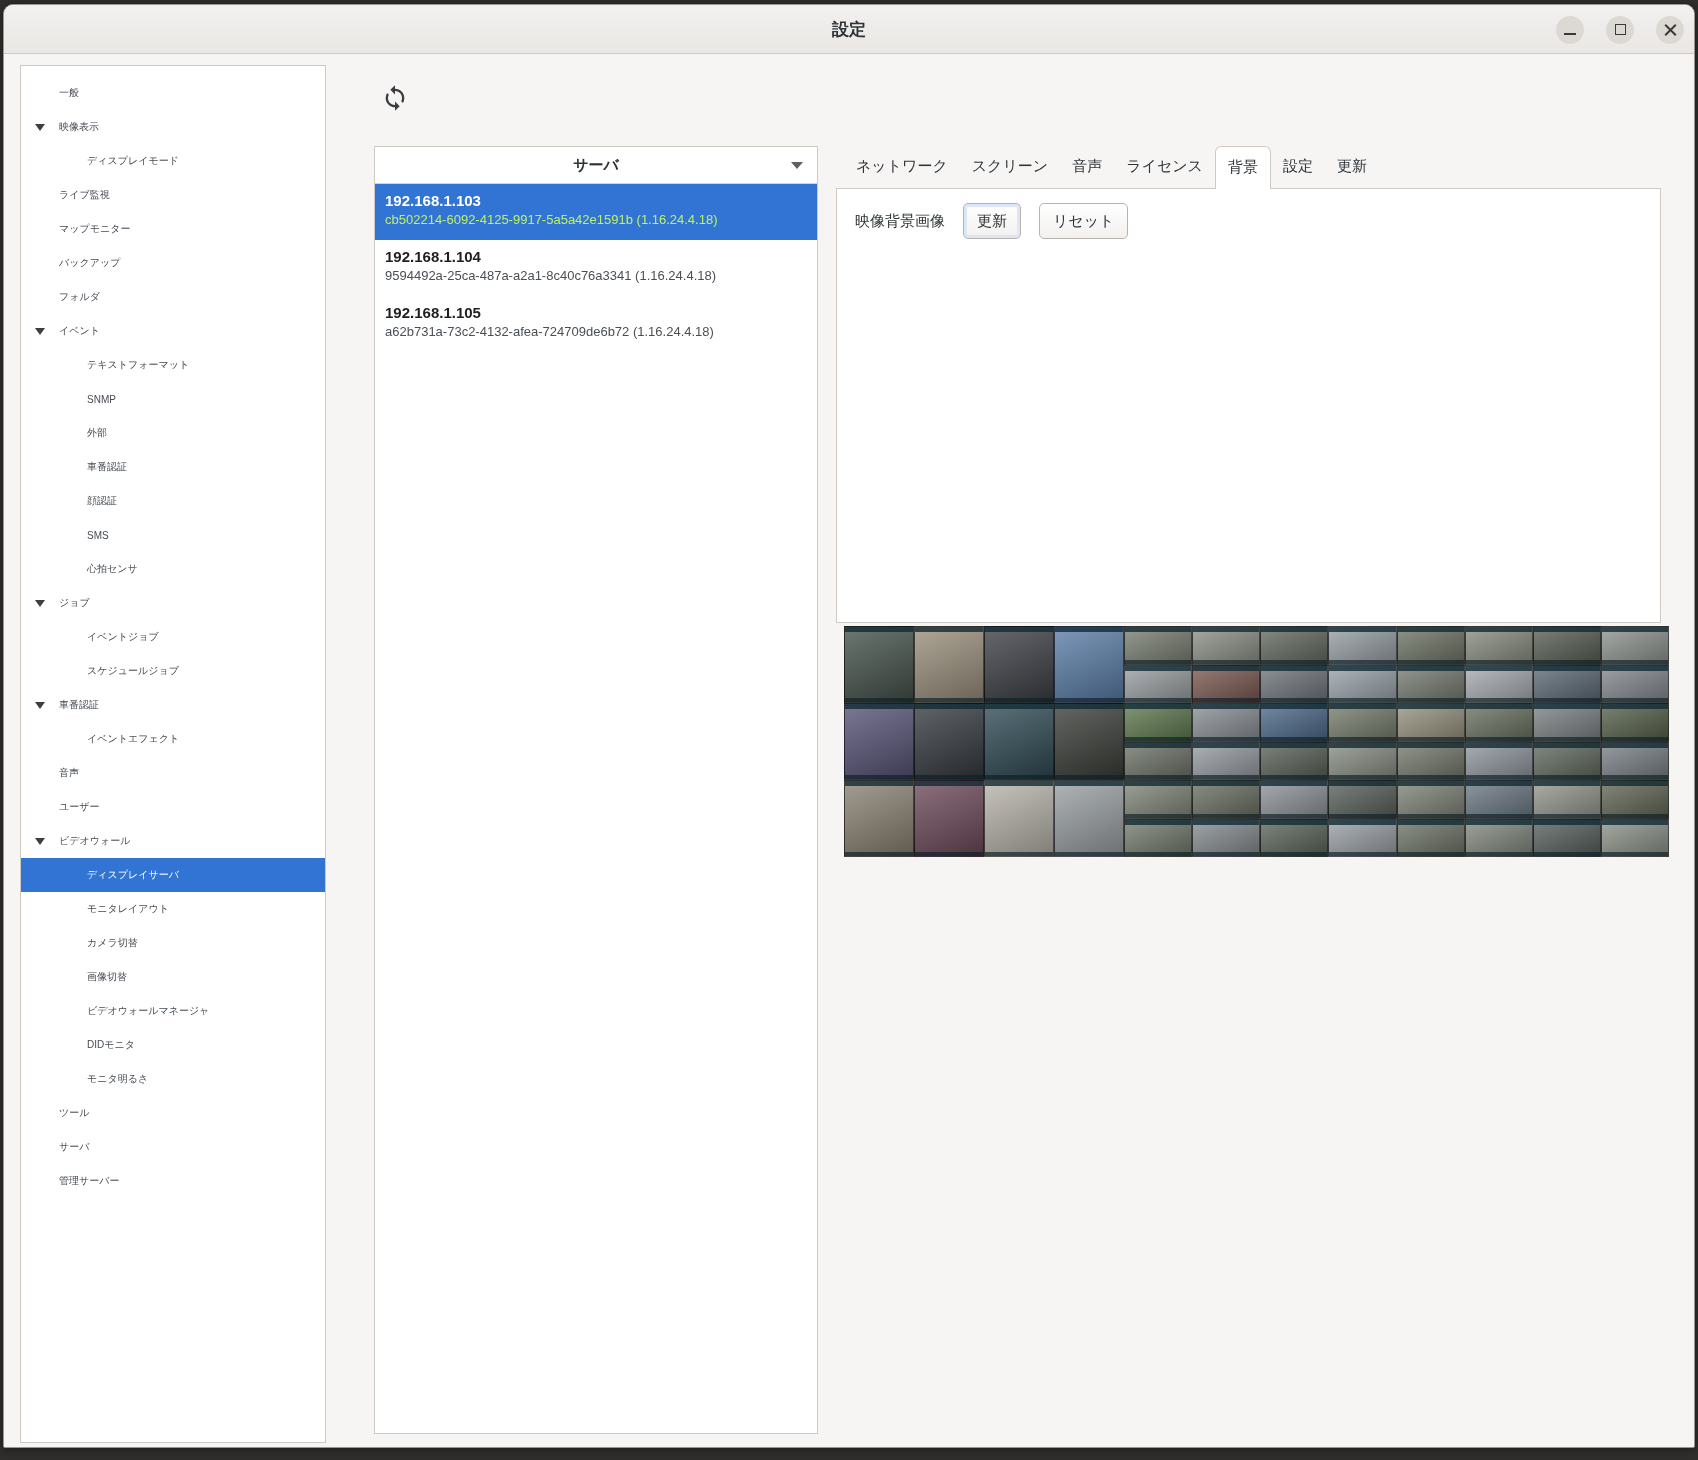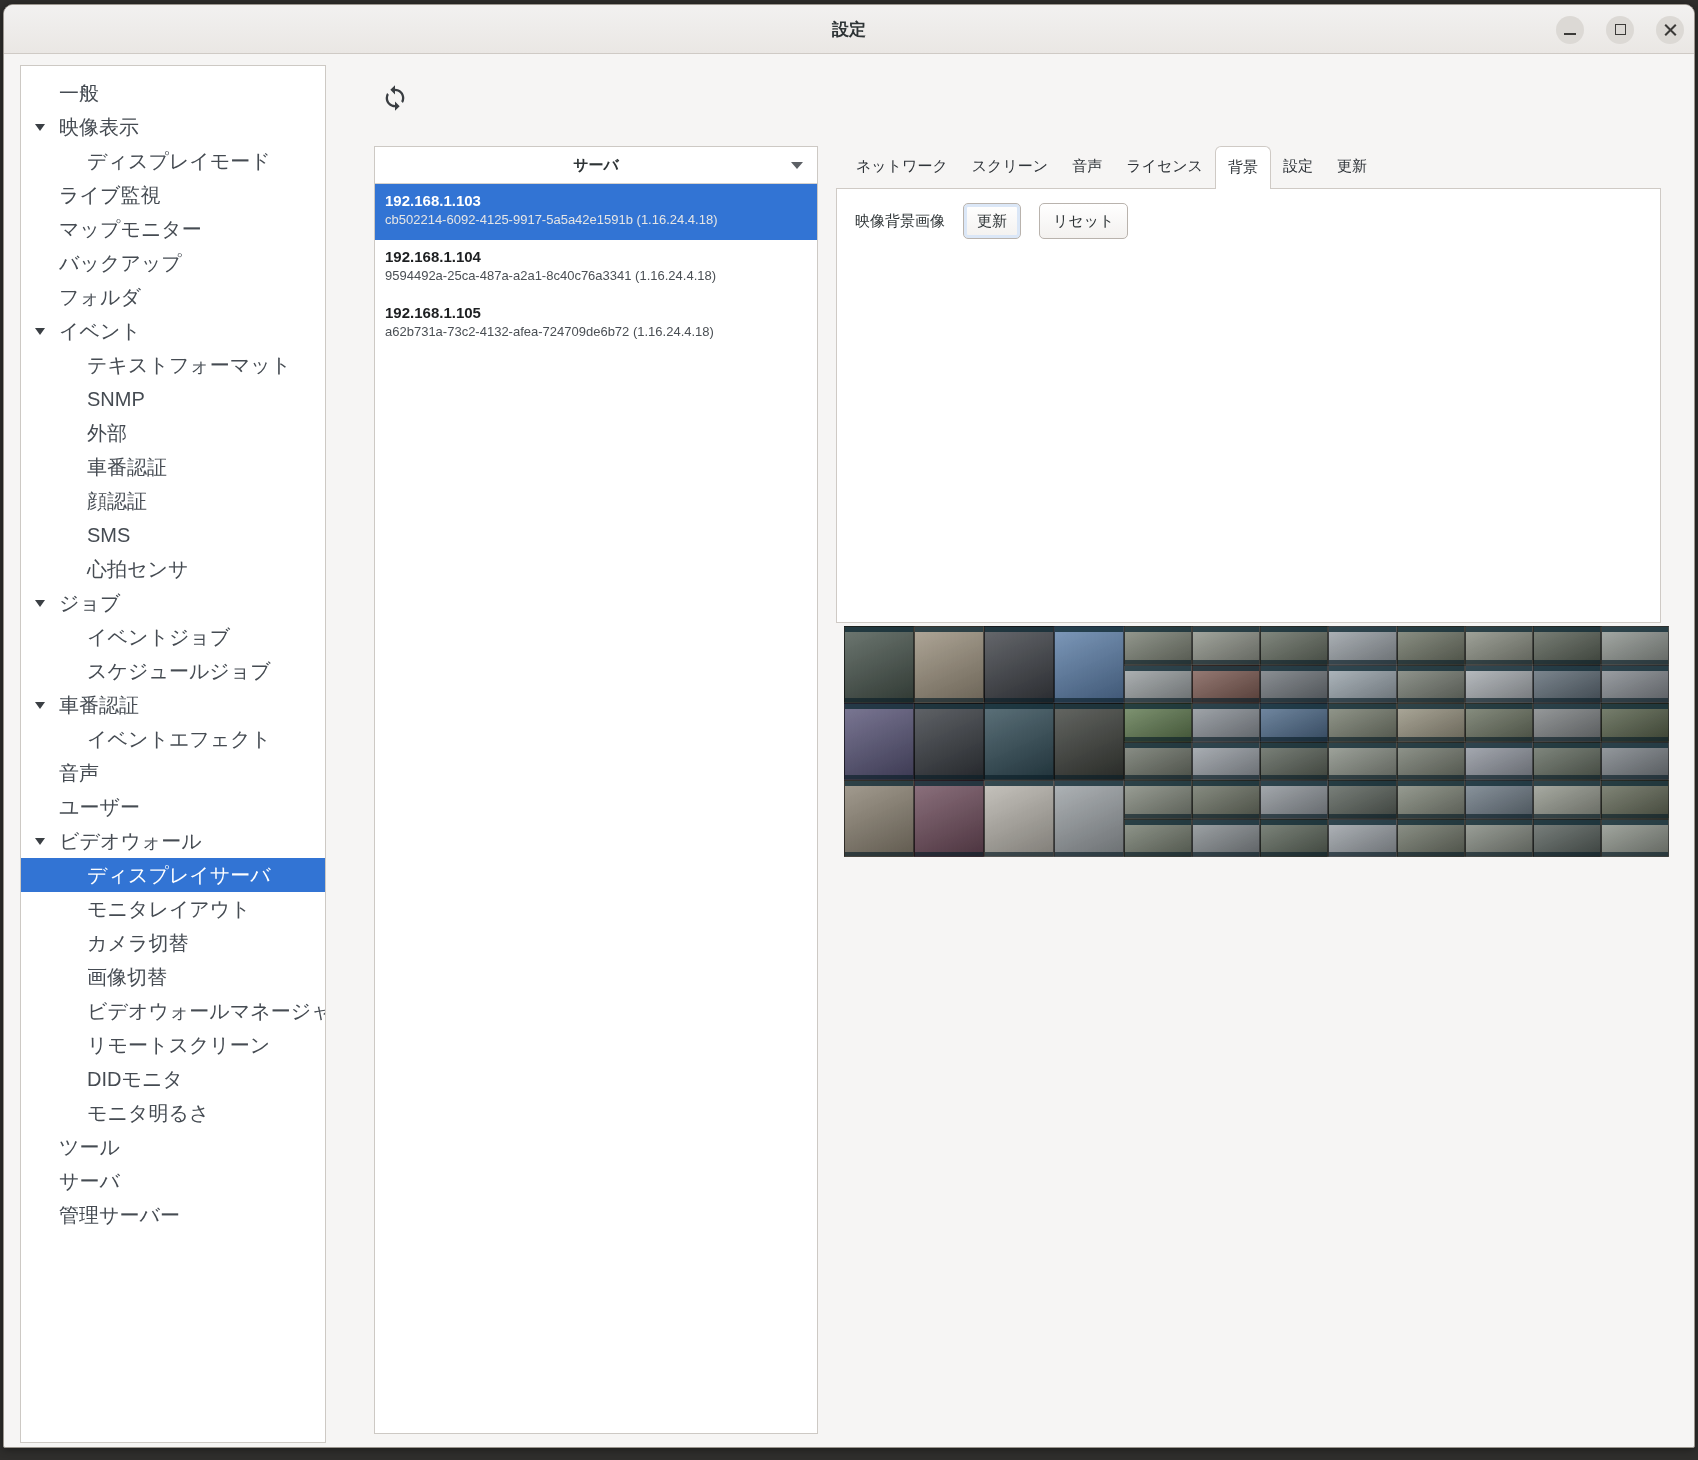--- a/index.html
+++ b/index.html
@@ -38,21 +38,21 @@
   .glyph-close:before { transform:rotate(45deg); }
   .glyph-close:after  { transform:rotate(-45deg); }
 
   
   .sidebar {
     position:absolute; left:16px; top:60px; width:306px; height:1378px;
     background:#ffffff; border:1px solid #cdc9c4; overflow:hidden; padding-top:10px;
   }
   .tree-item {
     position:relative; height:34px; display:flex; align-items:center;
-    font-size:20px; color:#454b52; white-space:nowrap; cursor:default;
+    font-size:10px; color:#454b52; white-space:nowrap; cursor:default;
   }
   .tree-item .expander {
     position:absolute; left:14px; top:14px;
     width:0; height:0; border-left:5.5px solid transparent; border-right:5.5px solid transparent;
     border-top:7px solid #3a3f44;
   }
   .tree-item .lbl0 { padding-left:38px; }
   .tree-item .lbl1 { padding-left:66px; }
   .tree-item.selected { background:#3274d4; }
   .tree-item.selected span { color:#ffffff; }
@@ -70,21 +70,21 @@
   .header-caret {
     position:absolute; right:14px; top:15px; width:0; height:0;
     border-left:6px solid transparent; border-right:6px solid transparent;
     border-top:7px solid #5c6065;
   }
   .server-row { height:56px; padding:7px 0 10px 10px; cursor:default; }
   .server-row .ip { font-size:15px; font-weight:bold; color:#1d1f21; line-height:20px; }
   .server-row .uuid { font-size:13px; color:#4a4f54; line-height:18px; }
   .server-row.selected { background:#3274d4; }
   .server-row.selected .ip { color:#ffffff; }
-  .server-row.selected .uuid { color:#e5e5e5; }
+  .server-row.selected .uuid { color:#bef264; }
 
   
   .refresh-btn { position:absolute; left:377px; top:79px; width:28px; height:28px; cursor:default; }
   .refresh-btn svg { width:28px; height:28px; fill:#3a3e42; }
 
   
   .tabstrip {
     position:absolute; left:840px; top:141px; width:825px; height:42px;
     display:flex; align-items:flex-end;
   }
@@ -232,23 +232,20 @@
           <span class="lbl1">モニタレイアウト</span>
         </div>
         <div class="tree-item">
           <span class="lbl1">カメラ切替</span>
         </div>
         <div class="tree-item">
           <span class="lbl1">画像切替</span>
         </div>
         <div class="tree-item">
           <span class="lbl1">ビデオウォールマネージャ</span>
-        </div>
-        <div class="tree-item">
-          <span class="lbl1">リモートスクリーン</span>
         </div>
         <div class="tree-item">
           <span class="lbl1">DIDモニタ</span>
         </div>
         <div class="tree-item">
           <span class="lbl1">モニタ明るさ</span>
         </div>
         <div class="tree-item">
           <span class="lbl0">ツール</span>
         </div>

